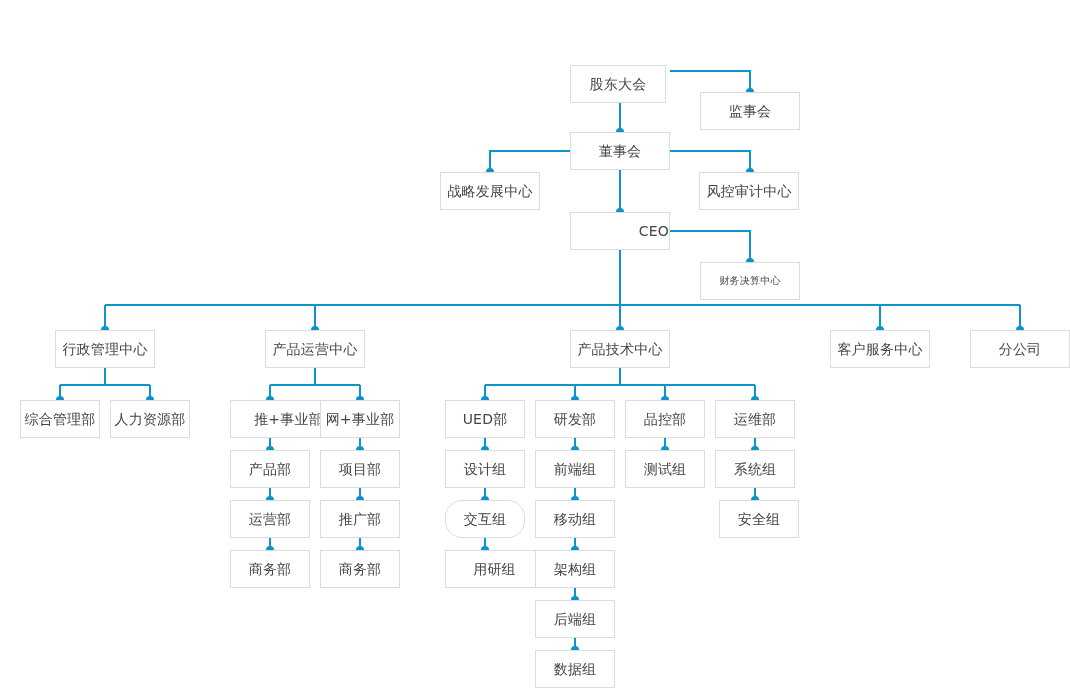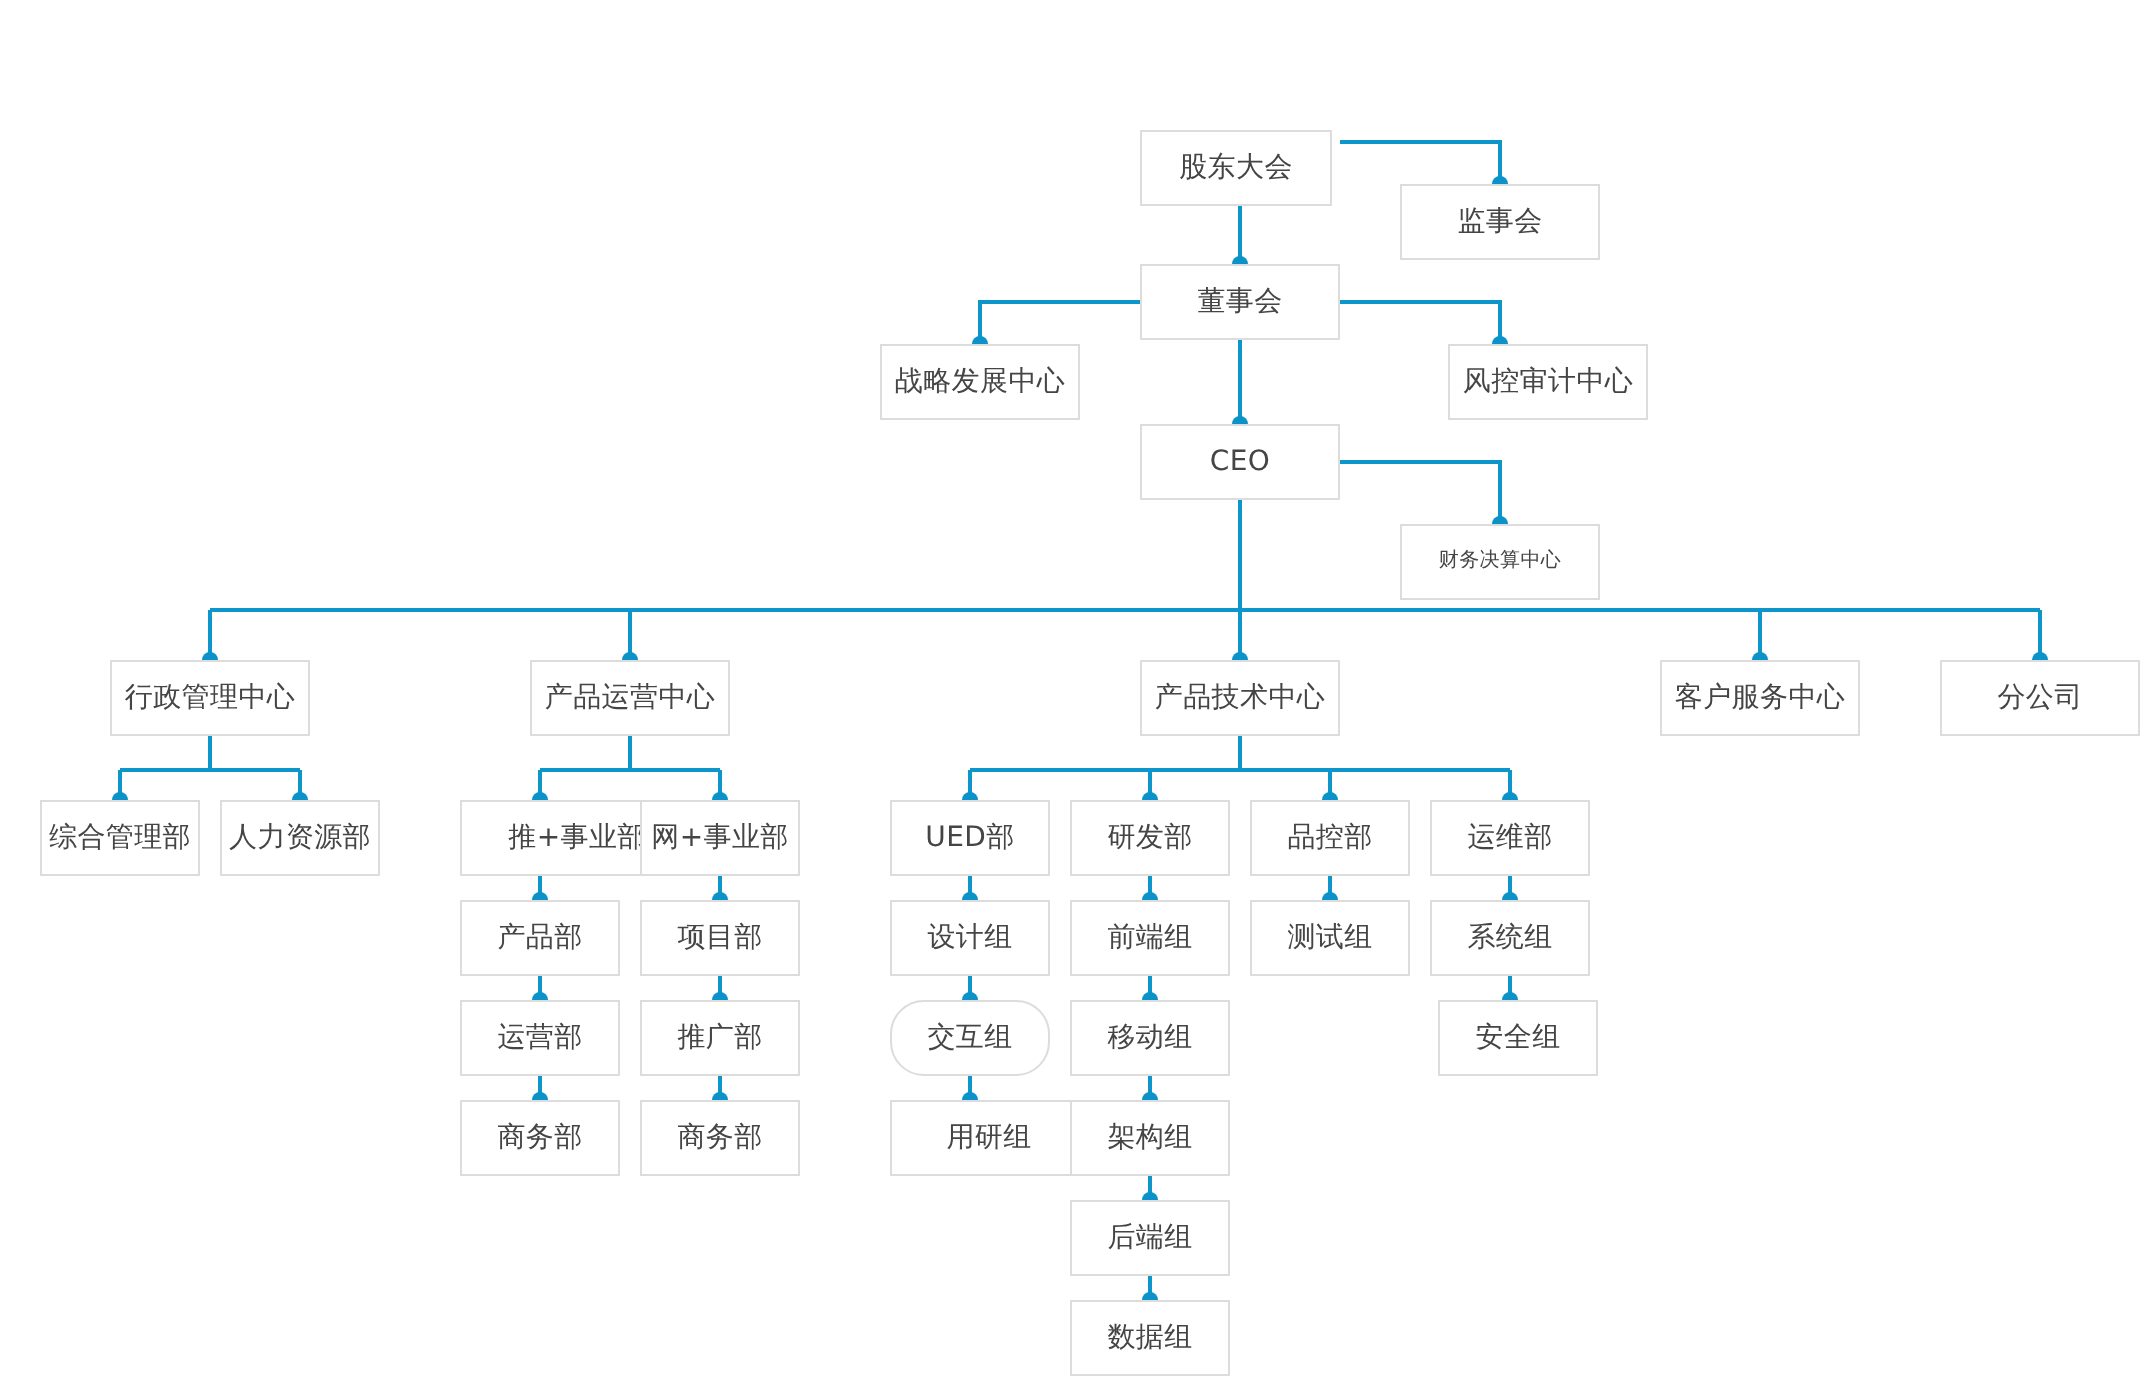--- a/index.html
+++ b/index.html
@@ -127,24 +127,24 @@
     </div>
     <div class="node" style="left: 700px; top: 92px; width: 100px; height: 38px; border-color: rgb(220, 220, 220); background: rgb(255, 255, 255); color: rgb(69, 69, 69); font-size: 14px;">
       <span class="node-label">监事会</span>
     </div>
     <div class="node" style="left: 570px; top: 132px; width: 100px; height: 38px; border-color: rgb(220, 220, 220); background: rgb(255, 255, 255); color: rgb(69, 69, 69); font-size: 14px;">
       <span class="node-label">董事会</span>
     </div>
     <div class="node" style="left: 440px; top: 172px; width: 100px; height: 38px; border-color: rgb(220, 220, 220); background: rgb(255, 255, 255); color: rgb(69, 69, 69); font-size: 14px;">
       <span class="node-label">战略发展中心</span>
     </div>
-    <div class="node" style="left: 724px; top: 172px; width: 100px; height: 38px; border-color: rgb(220, 220, 220); background: rgb(255, 255, 255); color: rgb(69, 69, 69); font-size: 14px;">
+    <div class="node" style="left: 699px; top: 172px; width: 100px; height: 38px; border-color: rgb(220, 220, 220); background: rgb(255, 255, 255); color: rgb(69, 69, 69); font-size: 14px;">
       <span class="node-label">风控审计中心</span>
     </div>
-    <div class="node" style="left: 570px; top: 212px; width: 100px; height: 38px; border-color: rgb(220, 220, 220); background: rgb(255, 255, 255); color: rgb(69, 69, 69); font-size: 14px;">
+    <div class="node" style="left: 570px; top: 212px; width: 100px; height: 38px; border-color: rgb(220, 220, 220); background: rgb(255, 255, 255); color: rgb(69, 69, 69); font-size: 14px; justify-content: flex-end;">
       <span class="node-label">CEO</span>
     </div>
     <div class="node" style="left: 700px; top: 262px; width: 100px; height: 38px; border-color: rgb(220, 220, 220); background: rgb(255, 255, 255); color: rgb(69, 69, 69); font-size: 10px;">
       <span class="node-label">财务决算中心</span>
     </div>
     <div class="node" style="left: 55px; top: 330px; width: 100px; height: 38px; border-color: rgb(220, 220, 220); background: rgb(255, 255, 255); color: rgb(69, 69, 69); font-size: 14px;">
       <span class="node-label">行政管理中心</span>
     </div>
     <div class="node" style="left: 265px; top: 330px; width: 100px; height: 38px; border-color: rgb(220, 220, 220); background: rgb(255, 255, 255); color: rgb(69, 69, 69); font-size: 14px;">
       <span class="node-label">产品运营中心</span>

